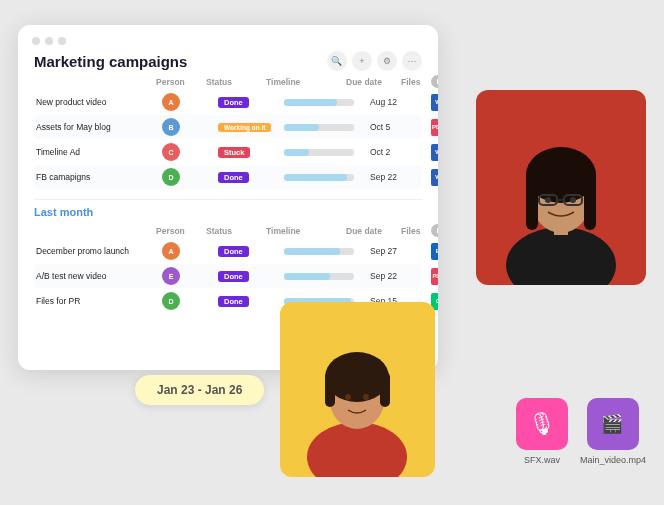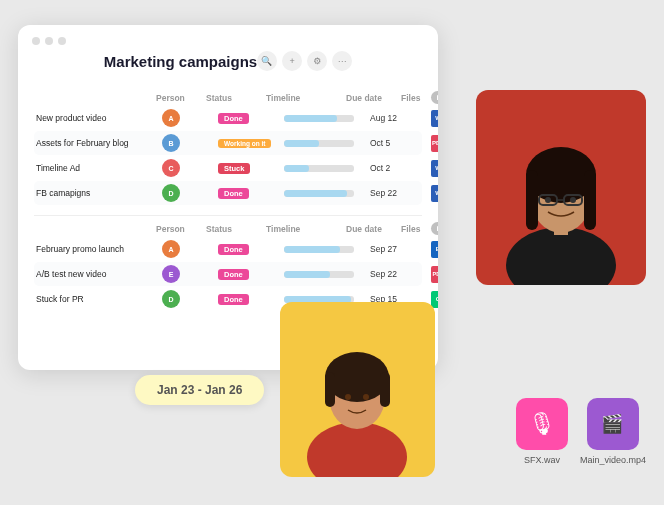--- a/index.html
+++ b/index.html
@@ -46,22 +46,22 @@
     }
     .dot {
       width: 8px; height: 8px;
       border-radius: 50%;
       background: #ddd;
     }
 
     .card-header {
       display: flex;
       align-items: center;
-      justify-content: center;
-      margin-bottom: 20px;
+      justify-content: space-between;
+      margin-bottom: 4px;
       margin-top: 8px;
     }
     .card-title {
       font-size: 15px;
       font-weight: 700;
       color: #1a1a2e;
     }
     .header-icons {
       display: flex;
       gap: 5px;
@@ -140,21 +140,21 @@
 
     
     .badge {
       display: inline-block;
       padding: 1px 6px;
       border-radius: 3px;
       font-size: 7.5px;
       font-weight: 600;
       color: #fff;
     }
-    .badge-done { background: #ec4899; }
+    .badge-done { background: #6d28d9; }
     .badge-working { background: #fdab3d; }
     .badge-stuck { background: #e2445c; }
 
     
     .timeline-cell {
       display: flex;
       align-items: center;
     }
     .timeline-track {
       width: 70px;
@@ -324,21 +324,21 @@
             <div class="timeline-track">
               <div class="timeline-fill" style="width:75%;background:#a8d8f0"></div>
             </div>
           </div>
         <div class="cell">Aug 12</div>
         <div class="cell"><span class="file-icon file-w">W</span></div>
         <div class="cell"></div>
       </div>
 
       <div class="table-row">
-        <div class="cell cell-name">Assets for February blog</div>
+        <div class="cell cell-name">Assets for May blog</div>
         <div class="cell"><div class="avatar-circle" style="background:#5b9bd5">B</div></div>
         <div class="cell"><span class="badge badge-working" style="font-size:6.5px">Working on it</span></div>
         <div class="cell timeline-cell">
             <div class="timeline-track">
               <div class="timeline-fill" style="width:50%;background:#a8d8f0"></div>
             </div>
           </div>
         <div class="cell">Oct 5</div>
         <div class="cell"><span class="file-icon file-pdf">PDF</span></div>
         <div class="cell"></div>
@@ -368,33 +368,34 @@
             </div>
           </div>
         <div class="cell">Sep 22</div>
         <div class="cell"><span class="file-icon file-w">W</span></div>
         <div class="cell"></div>
       </div>
     </div>
 
     <div class="separator"></div>
 
+    <div class="section-label">Last month</div>
     <div class="table-container">
       <div class="table-header">
         <div class="th"></div>
         <div class="th">Person</div>
         <div class="th">Status</div>
         <div class="th">Timeline</div>
         <div class="th">Due date</div>
         <div class="th">Files</div>
         <div class="th"><span class="info-icon">i</span></div>
       </div>
 
       <div class="table-row">
-        <div class="cell cell-name">February promo launch</div>
+        <div class="cell cell-name">December promo launch</div>
         <div class="cell"><div class="avatar-circle" style="background:#e87c3e">A</div></div>
         <div class="cell"><span class="badge badge-done">Done</span></div>
         <div class="cell timeline-cell">
             <div class="timeline-track">
               <div class="timeline-fill" style="width:80%;background:#a8d8f0"></div>
             </div>
           </div>
         <div class="cell">Sep 27</div>
         <div class="cell"><span class="file-icon file-b">B</span></div>
         <div class="cell"></div>
@@ -408,21 +409,21 @@
             <div class="timeline-track">
               <div class="timeline-fill" style="width:65%;background:#a8d8f0"></div>
             </div>
           </div>
         <div class="cell">Sep 22</div>
         <div class="cell"><span class="file-icon file-pdf" style="font-size:5.5px">PDF</span><span class="file-icon file-w">W</span></div>
         <div class="cell"></div>
       </div>
 
       <div class="table-row">
-        <div class="cell cell-name">Stuck for PR</div>
+        <div class="cell cell-name">Files for PR</div>
         <div class="cell"><div class="avatar-circle" style="background:#4caf50">D</div></div>
         <div class="cell"><span class="badge badge-done">Done</span></div>
         <div class="cell timeline-cell">
             <div class="timeline-track">
               <div class="timeline-fill" style="width:95%;background:#a8d8f0"></div>
             </div>
           </div>
         <div class="cell">Sep 15</div>
         <div class="cell"><span class="file-icon file-g">G</span></div>
         <div class="cell"></div>

